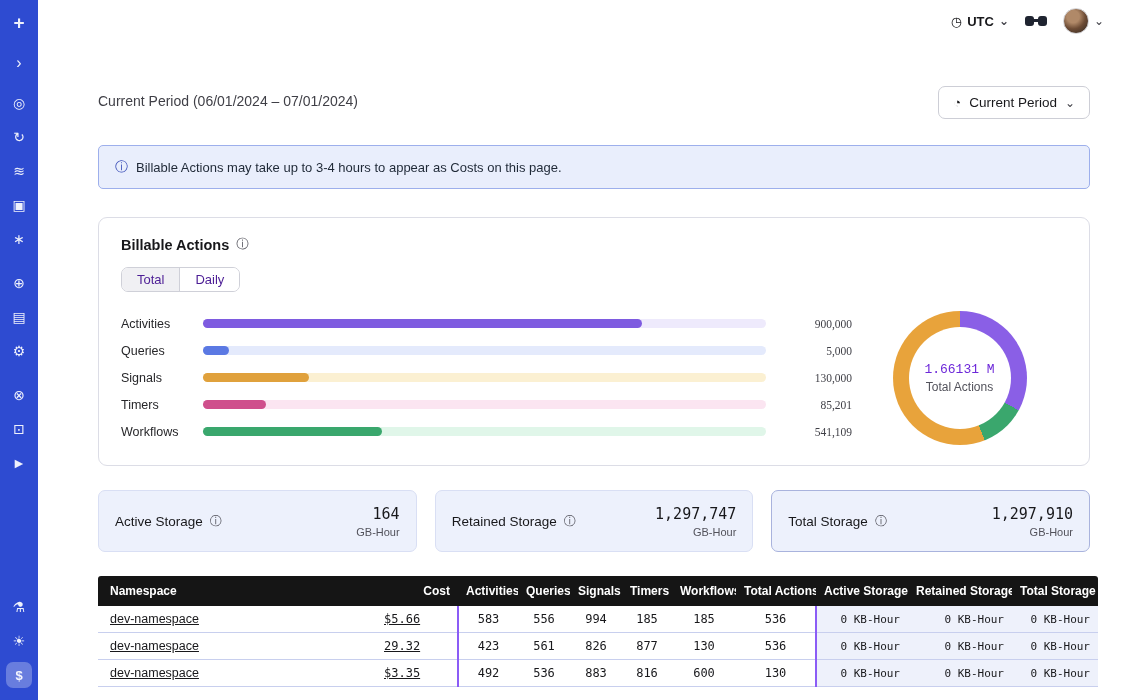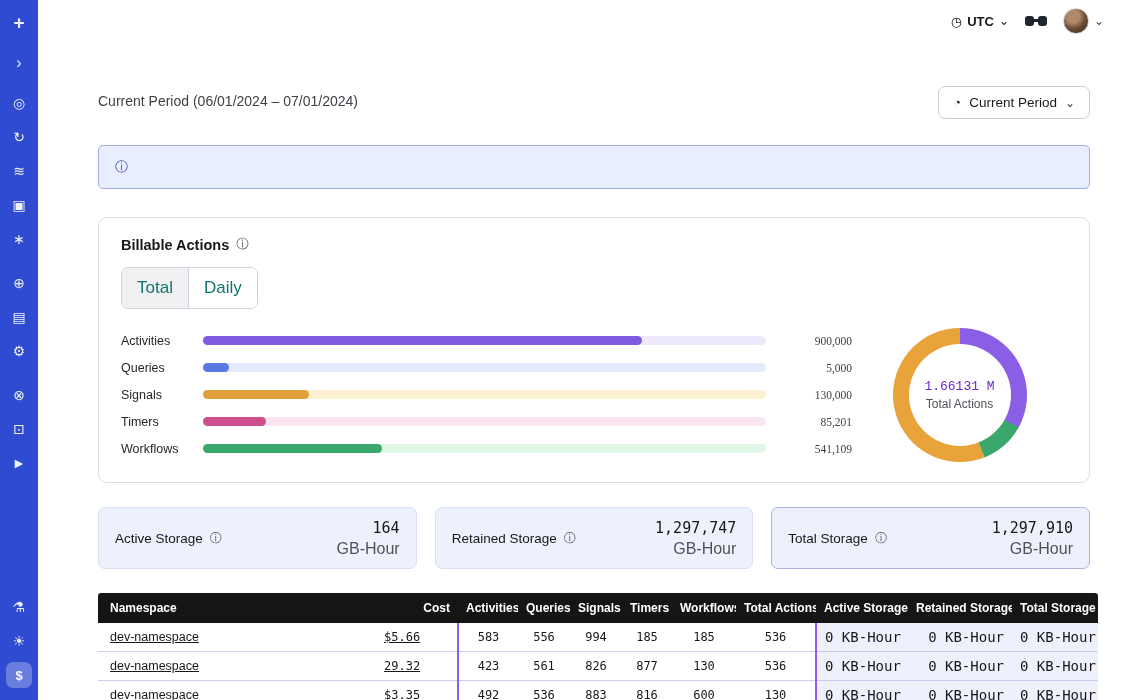--- a/index.html
+++ b/index.html
@@ -44,22 +44,22 @@
   .banner { margin-top:26px; background:#e9eefc; border:1px solid #9dafec; border-radius:5px;
     padding:12px 16px; font-size:13px; color:#1f2937; display:flex; gap:8px; align-items:center; }
   .banner .ic { font-size:13px; color:#3b4fb8; }
 
   .card { margin-top:28px; background:#fff; border:1px solid #dcdde6; border-radius:9px;
     padding:18px 22px 20px; }
   .card-title { font-size:14.5px; font-weight:600; display:flex; align-items:center; gap:7px; }
   .card-title .ic { font-size:12.5px; color:#52525b; font-weight:normal; }
 
   .tabs { display:inline-flex; border:1px solid #cfd0d8; border-radius:7px; overflow:hidden; margin-top:14px; }
-  .tab { padding:10px 15px; font-size:17px; background:#fff; border:none; font-family:inherit;
-    cursor:pointer; color:#0f766e; }
+  .tab { padding:4px 15px; font-size:13px; background:#fff; border:none; font-family:inherit;
+    cursor:pointer; color:#4c1d95; }
   .tab.active { background:#f0f0f3; border-right:1px solid #cfd0d8; font-weight:500; }
 
   .chart-area { display:flex; margin-top:18px; align-items:center; }
   .bars { flex:1; min-width:0; }
   .bar-row { display:flex; align-items:center; height:27px; }
   .bar-label { width:82px; font-size:12.5px; color:#27272a; flex-shrink:0; }
   .bar-track { flex:1; height:9px; border-radius:5px; position:relative; }
   .bar-fill { position:absolute; left:0; top:0; bottom:0; border-radius:5px; }
   .bar-value { width:78px; text-align:right; font-family:Liberation Serif, serif;
     font-size:11.5px; color:#3f3f46; flex-shrink:0; margin-left:8px; }
@@ -72,36 +72,36 @@
   .donut-label { font-size:12px; color:#52525b; }
 
   .stats { display:grid; grid-template-columns:1fr 1fr 1fr; gap:18px; margin-top:24px; }
   .stat { background:#edf1fc; border:1px solid #d9dff4; border-radius:7px; padding:10px 16px;
     display:flex; justify-content:space-between; align-items:center; height:62px; }
   .stat:nth-child(3) { border-color:#a9b3dd; }
   .stat-label { font-size:13.5px; display:flex; align-items:center; gap:7px; }
   .stat-label .ic { font-size:12px; color:#52525b; }
   .stat-right { text-align:right; }
   .stat-value { font-family:"DejaVu Sans Mono",monospace; font-size:15px; }
-  .stat-unit { font-size:16px; color:#52525b; margin-top:3px; }
+  .stat-unit { font-size:11px; color:#52525b; margin-top:3px; }
 
   
   .table-wrap { margin-top:24px; }
   table { width:100%; border-collapse:collapse; table-layout:fixed; }
   thead th { background:#151515; color:#fff; font-size:12px; font-weight:bold;
     padding:8px 8px; text-align:center; white-space:nowrap; overflow:hidden; }
   thead th:first-child { text-align:left; padding-left:12px; border-top-left-radius:3px; }
   thead th.r { text-align:right; }
   thead th:last-child { border-top-right-radius:3px; }
   tbody td { font-size:12.5px; padding:6px 8px; border-bottom:1px solid #c8cfee;
     text-align:center; white-space:nowrap; overflow:hidden; }
   tbody td.ns { text-align:left; padding-left:12px; }
   tbody td.r { text-align:left;text-decoration:underline; }
   tbody td.num { font-family:"DejaVu Sans Mono",monospace; font-size:12px; }
-  tbody td.storage { background:#eef1fb; font-family:"DejaVu Sans Mono",monospace; font-size:14px; text-align:right; }
+  tbody td.storage { background:#eef1fb; font-family:"DejaVu Sans Mono",monospace; font-size:11px; text-align:right; }
   td.sep, th.sep { border-left:2px solid #8b5cf6; }
   tbody a { color:#18181b; }
 </style>
 </head>
 <body>
 
 <div class="app">
 
   <aside class="sidebar">
     <div class="side-icon logo">+</div>
@@ -161,20 +161,21 @@
         </div>
         <button class="period-btn">
           <span class="ic">◔</span>
           <span>Current Period</span>
           <span class="chev">⌄</span>
         </button>
       </div>
 
       <div class="banner">
         <span class="ic">ⓘ</span>
+        <span>Billable Actions may take up to 3-4 hours to appear as Costs on this page.</span>
       </div>
 
       <section class="card">
         <div class="card-title">
           <span>Billable Actions</span>
           <span class="ic">ⓘ</span>
         </div>
         <div class="tabs">
           <button class="tab active">Total</button>
           <button class="tab">Daily</button>

